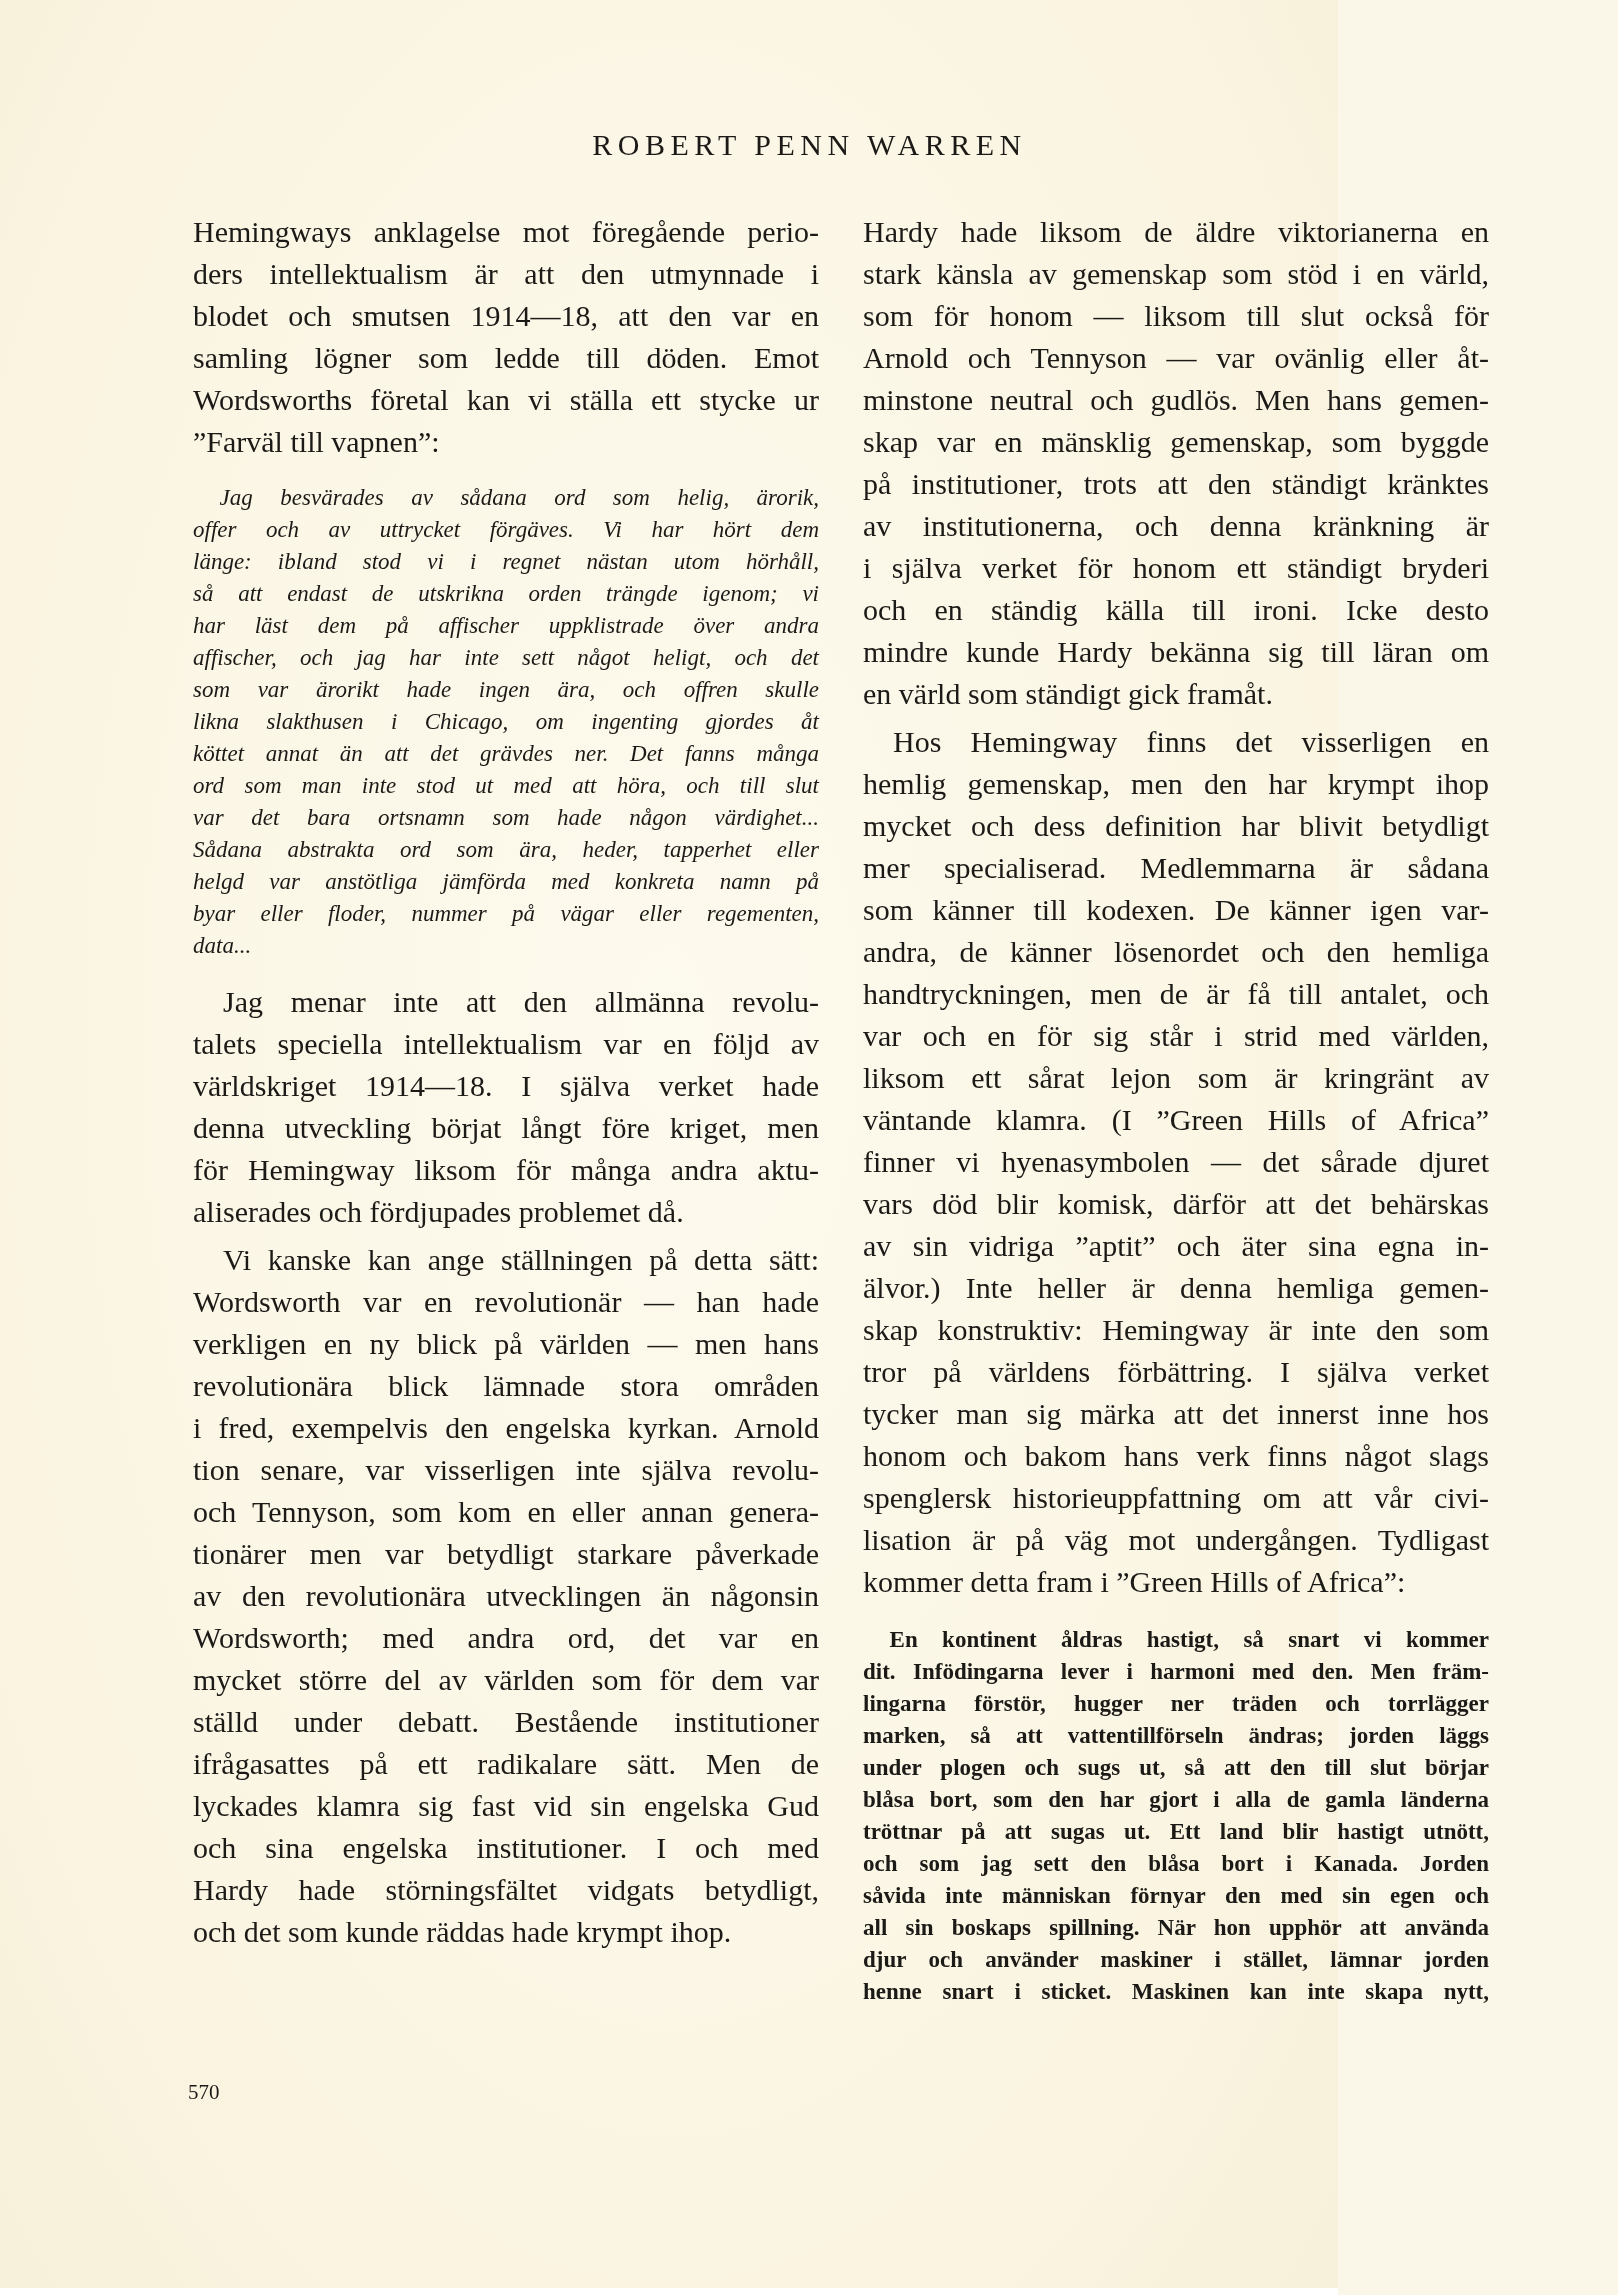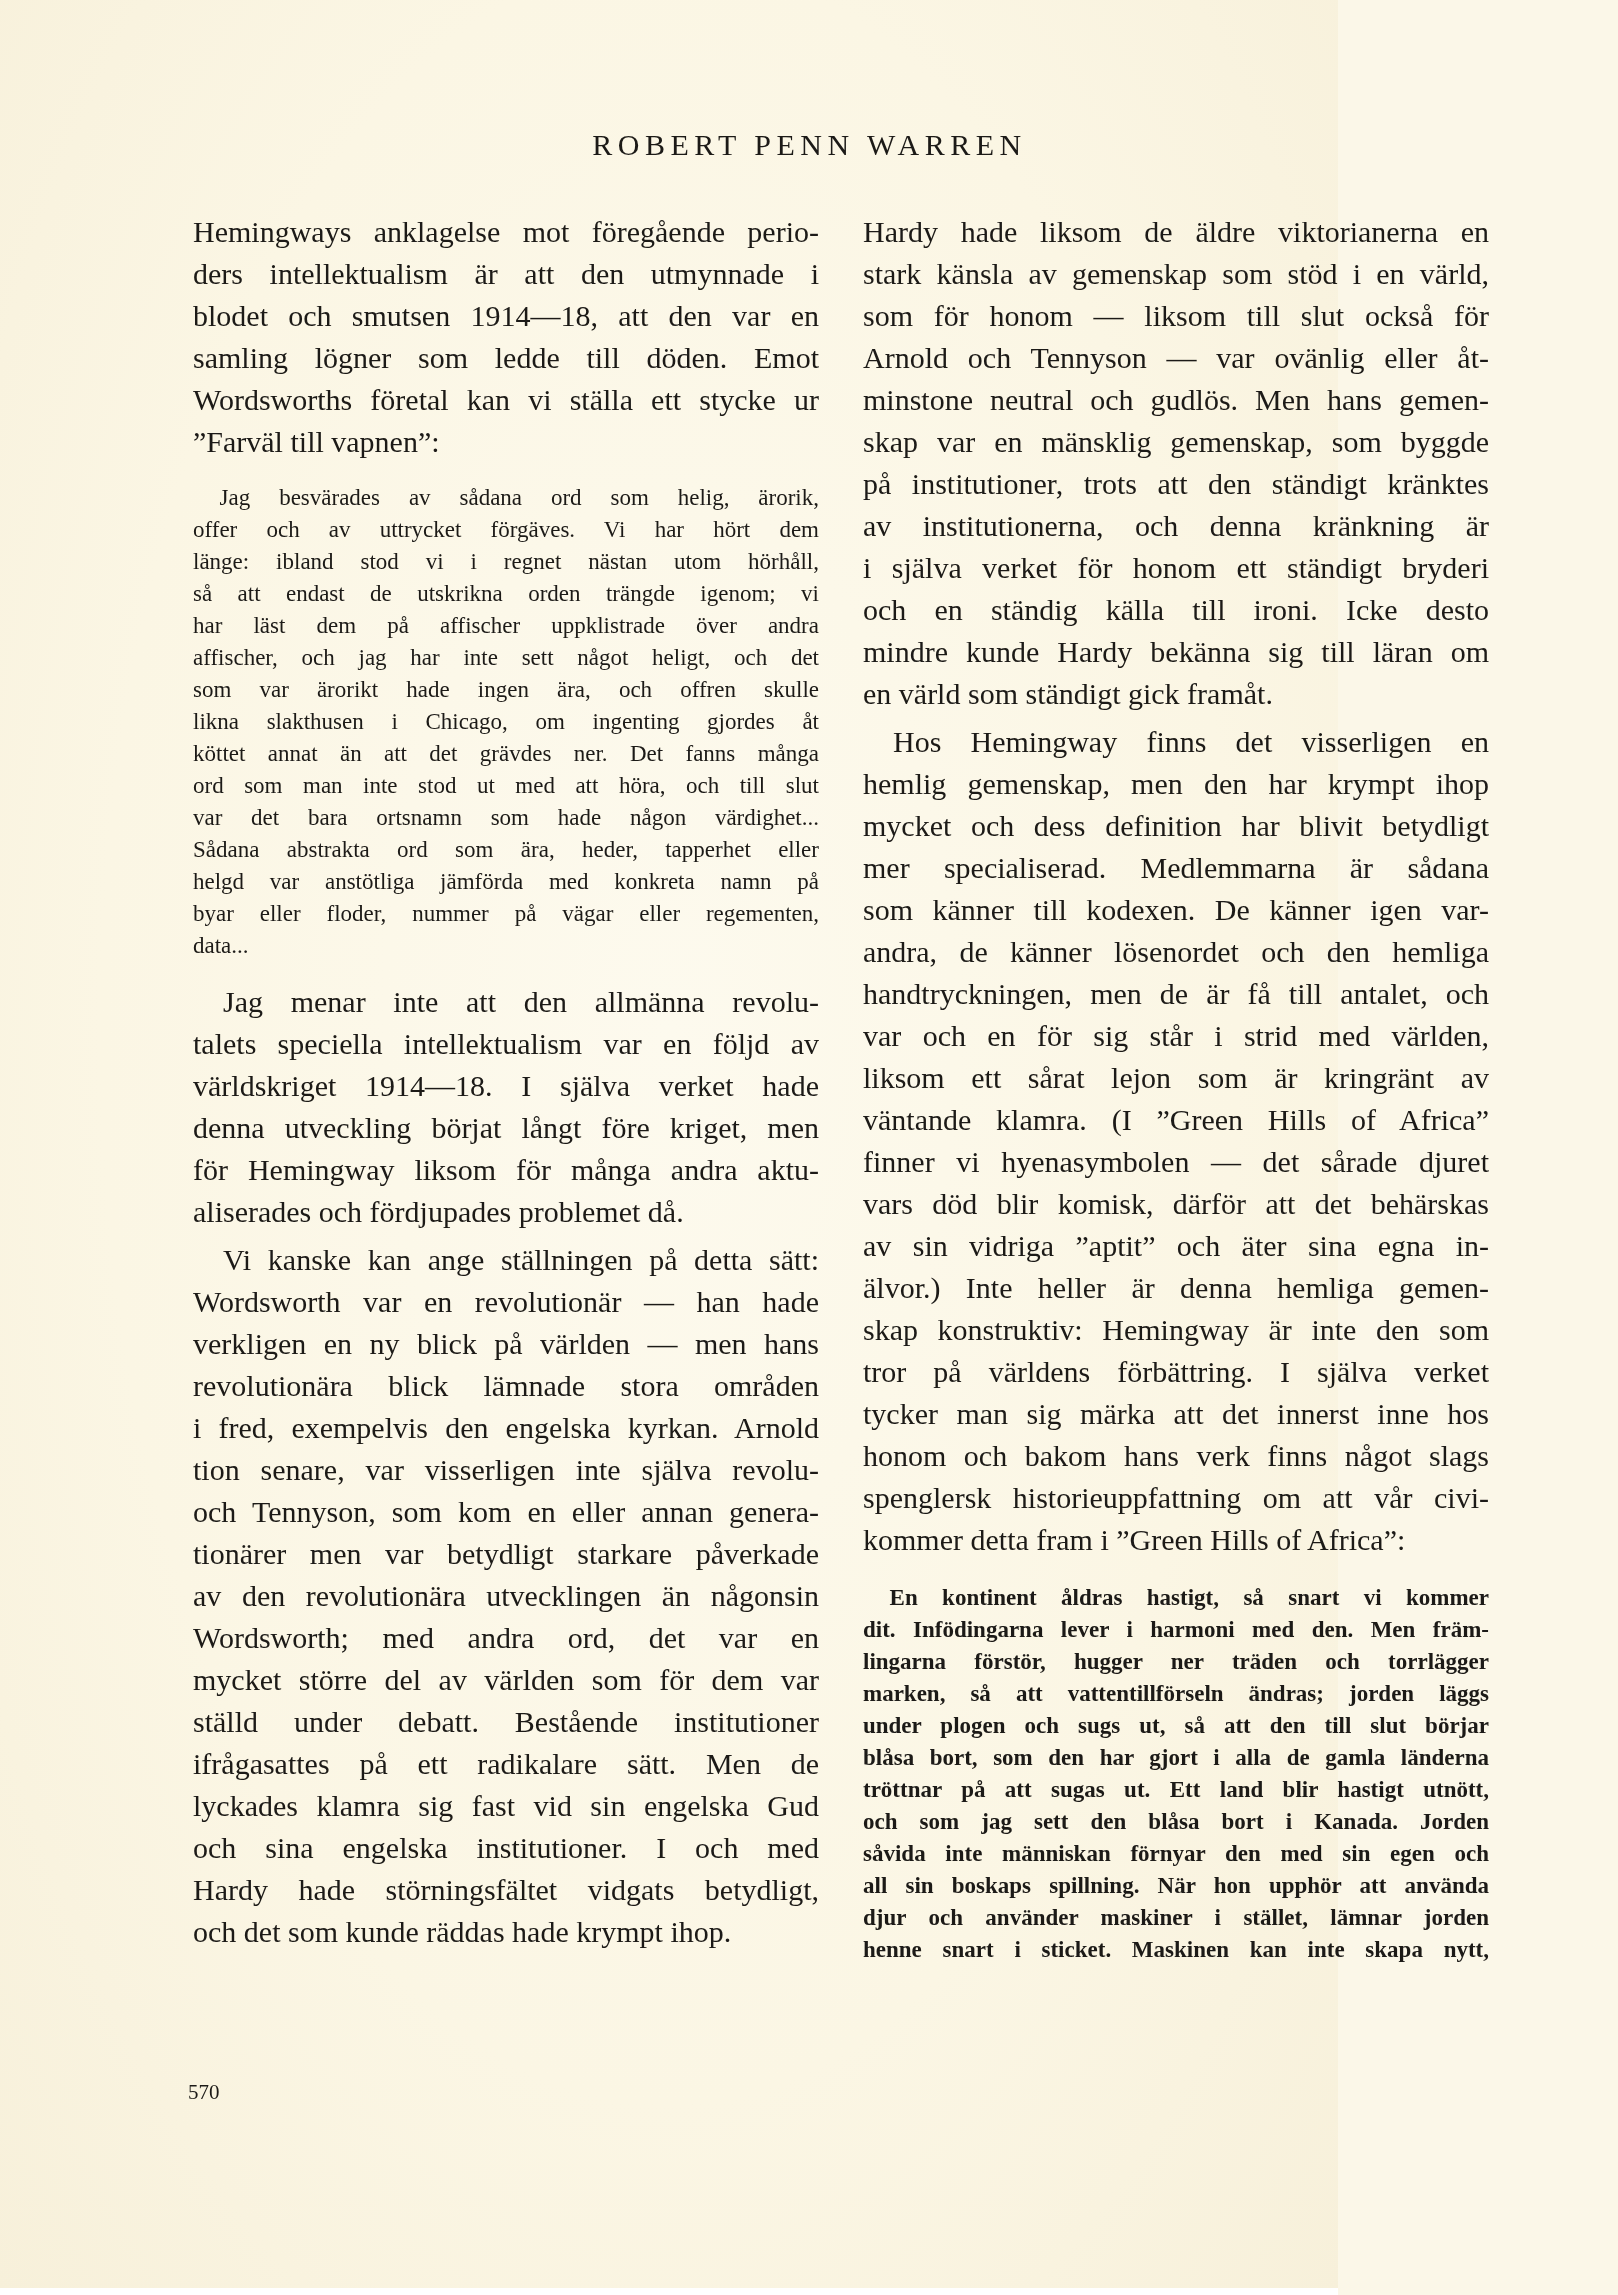--- a/index.html
+++ b/index.html
@@ -43,21 +43,21 @@
   }
   .line.last { text-align-last: left; }
   .line.indent { padding-left: 30px; }
 
   .quote .line {
     font-size: 23px;
     line-height: 32px;
     height: 32px;
   }
   .quote .line.indent { padding-left: 26.6px; }
-  .quote-left { margin-top: 19px; margin-bottom: 19px; }
+  .quote-left { margin-top: 19px; margin-bottom: 19px; font-style: italic; }
   .quote-right { margin-top: 20.3px; font-weight: bold; }
   .para-gap { height: 6.3px; }
 
   .page-number {
     position: absolute; left: 188px; top: 2075px;
     font-family: "Liberation Serif", serif;
     font-size: 21px; line-height: 34px;
   }
 </style>
 </head>
@@ -152,20 +152,21 @@
         <span class="line">väntande klamra. (I ”Green Hills of Africa”</span>
         <span class="line">finner vi hyenasymbolen — det sårade djuret</span>
         <span class="line">vars död blir komisk, därför att det behärskas</span>
         <span class="line">av sin vidriga ”aptit” och äter sina egna in-</span>
         <span class="line">älvor.) Inte heller är denna hemliga gemen-</span>
         <span class="line">skap konstruktiv: Hemingway är inte den som</span>
         <span class="line">tror på världens förbättring. I själva verket</span>
         <span class="line">tycker man sig märka att det innerst inne hos</span>
         <span class="line">honom och bakom hans verk finns något slags</span>
         <span class="line">spenglersk historieuppfattning om att vår civi-</span>
+        <span class="line">lisation är på väg mot undergången. Tydligast</span>
         <span class="line last">kommer detta fram i ”Green Hills of Africa”:</span>
       </div>
     <div class="quote quote-right">
         <span class="line indent">En kontinent åldras hastigt, så snart vi kommer</span>
         <span class="line">dit. Infödingarna lever i harmoni med den. Men främ-</span>
         <span class="line">lingarna förstör, hugger ner träden och torrlägger</span>
         <span class="line">marken, så att vattentillförseln ändras; jorden läggs</span>
         <span class="line">under plogen och sugs ut, så att den till slut börjar</span>
         <span class="line">blåsa bort, som den har gjort i alla de gamla länderna</span>
         <span class="line">tröttnar på att sugas ut. Ett land blir hastigt utnött,</span>

